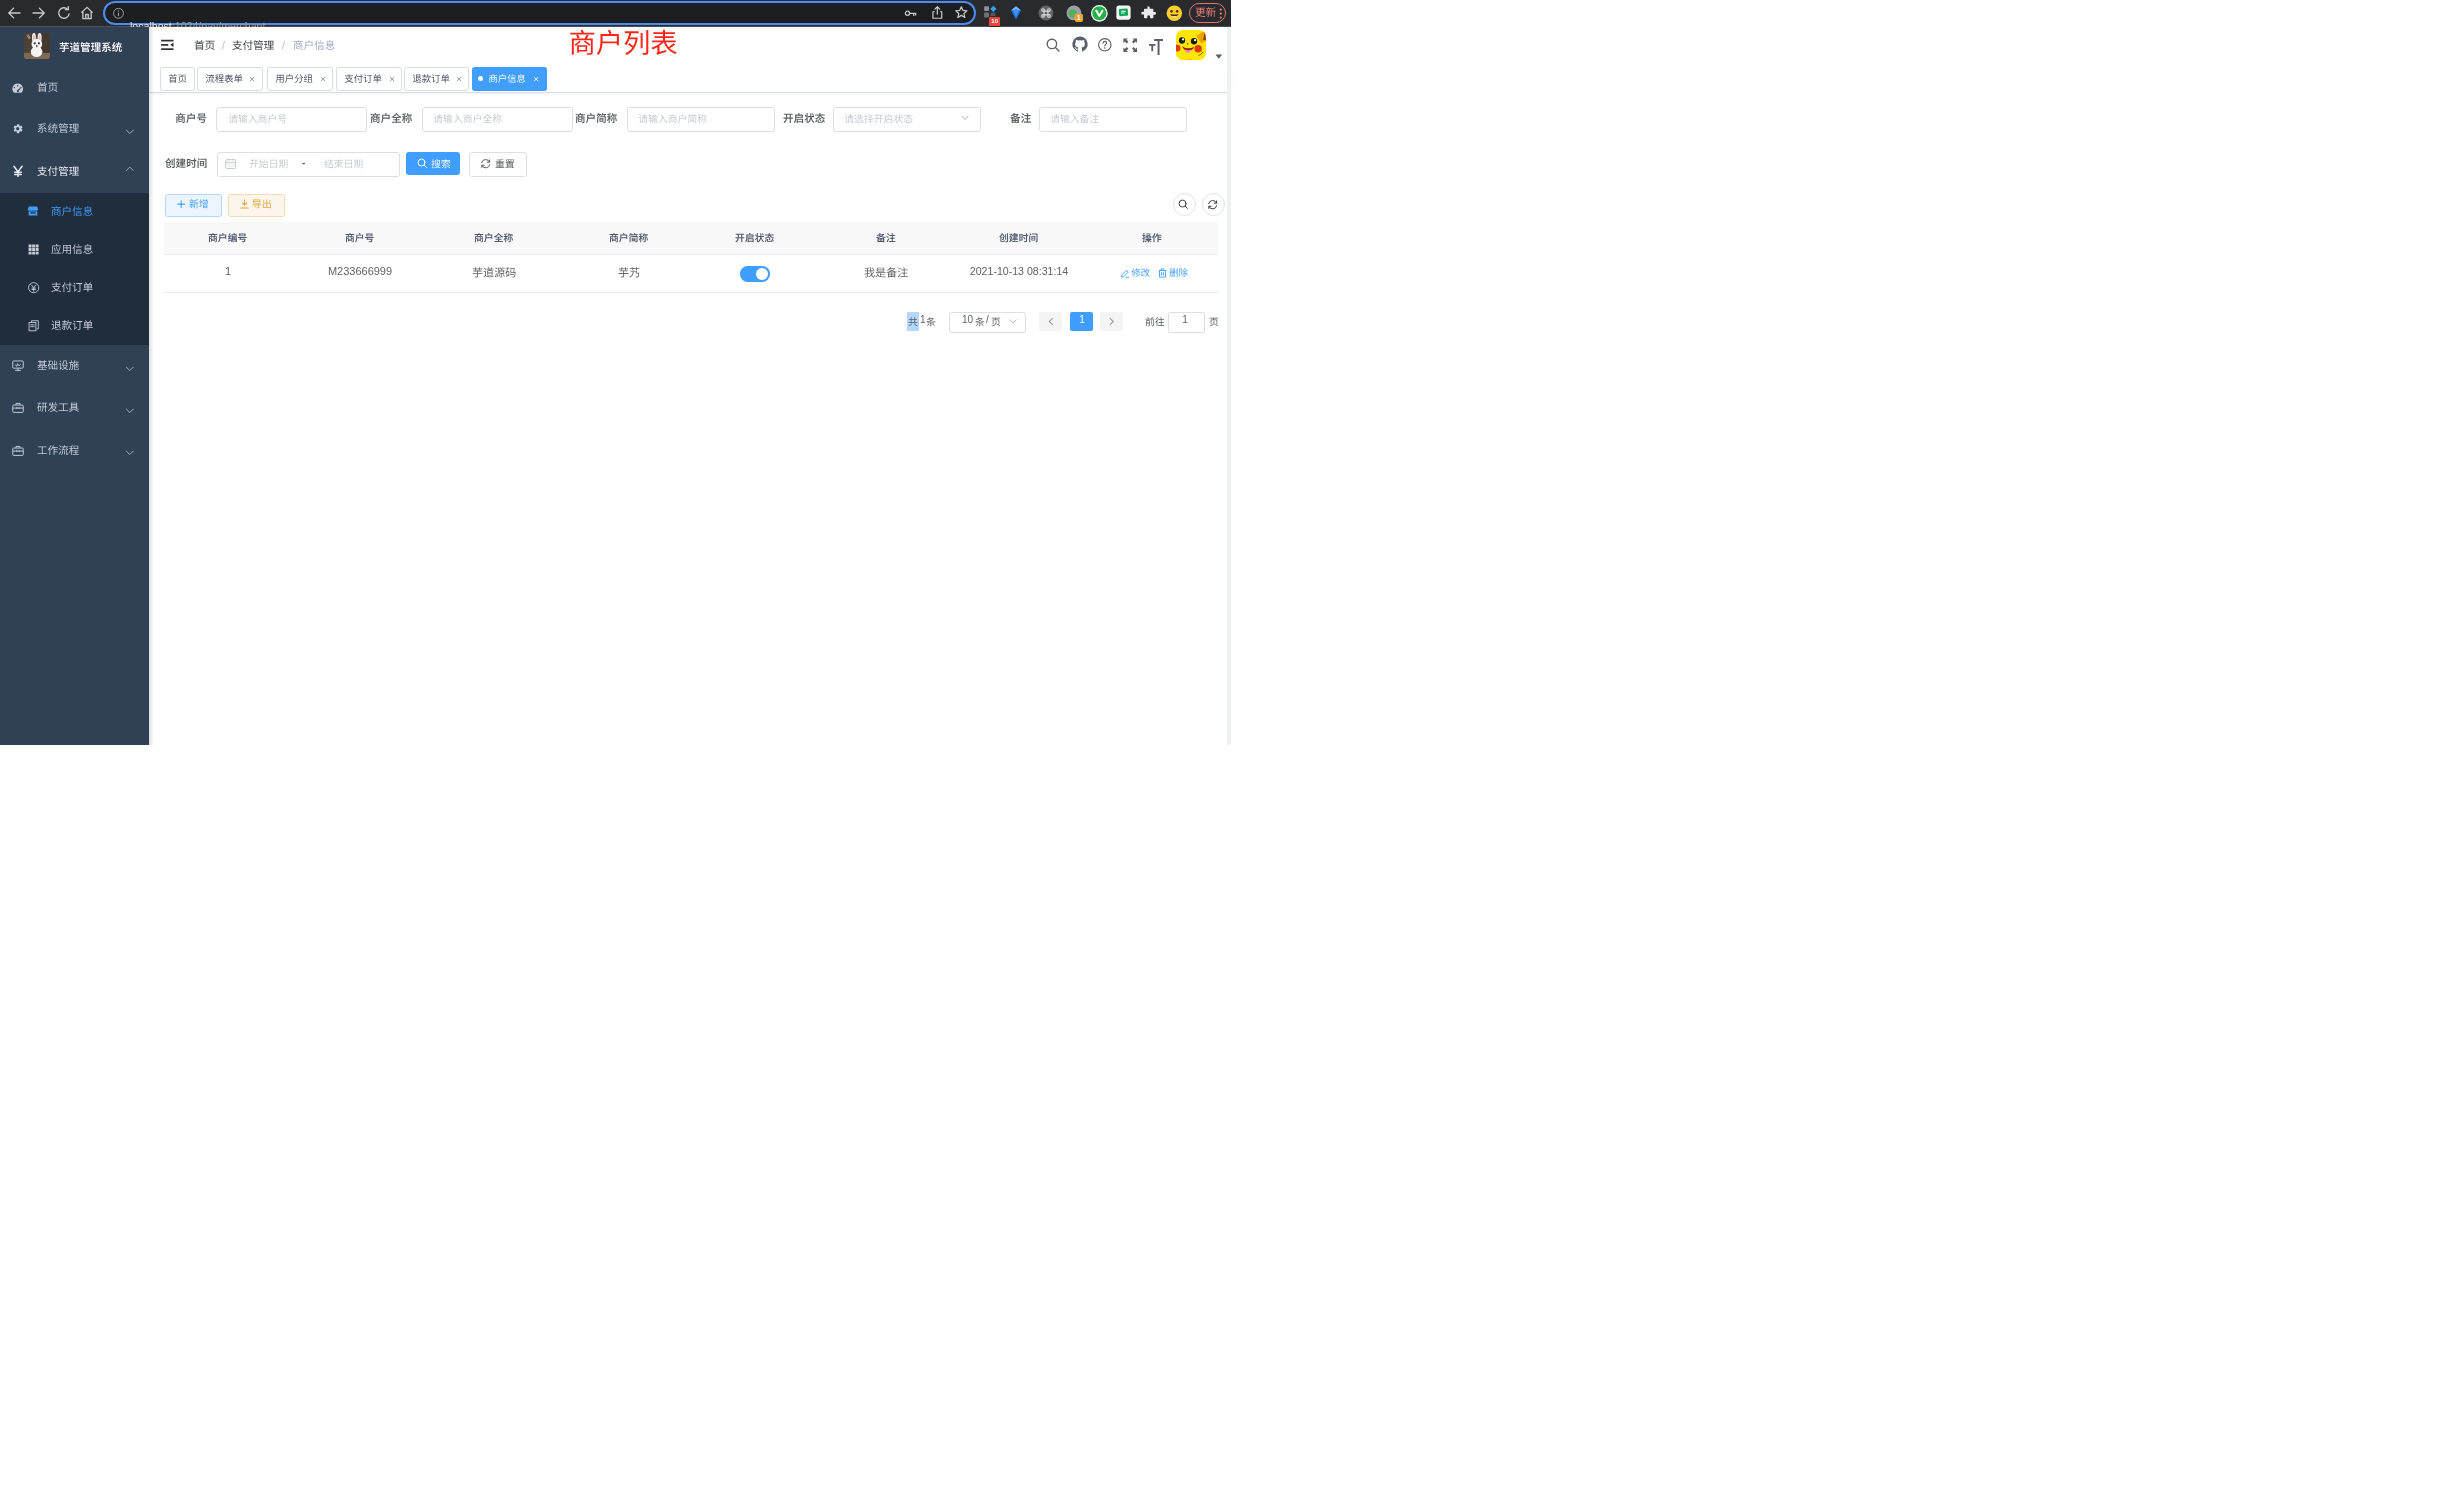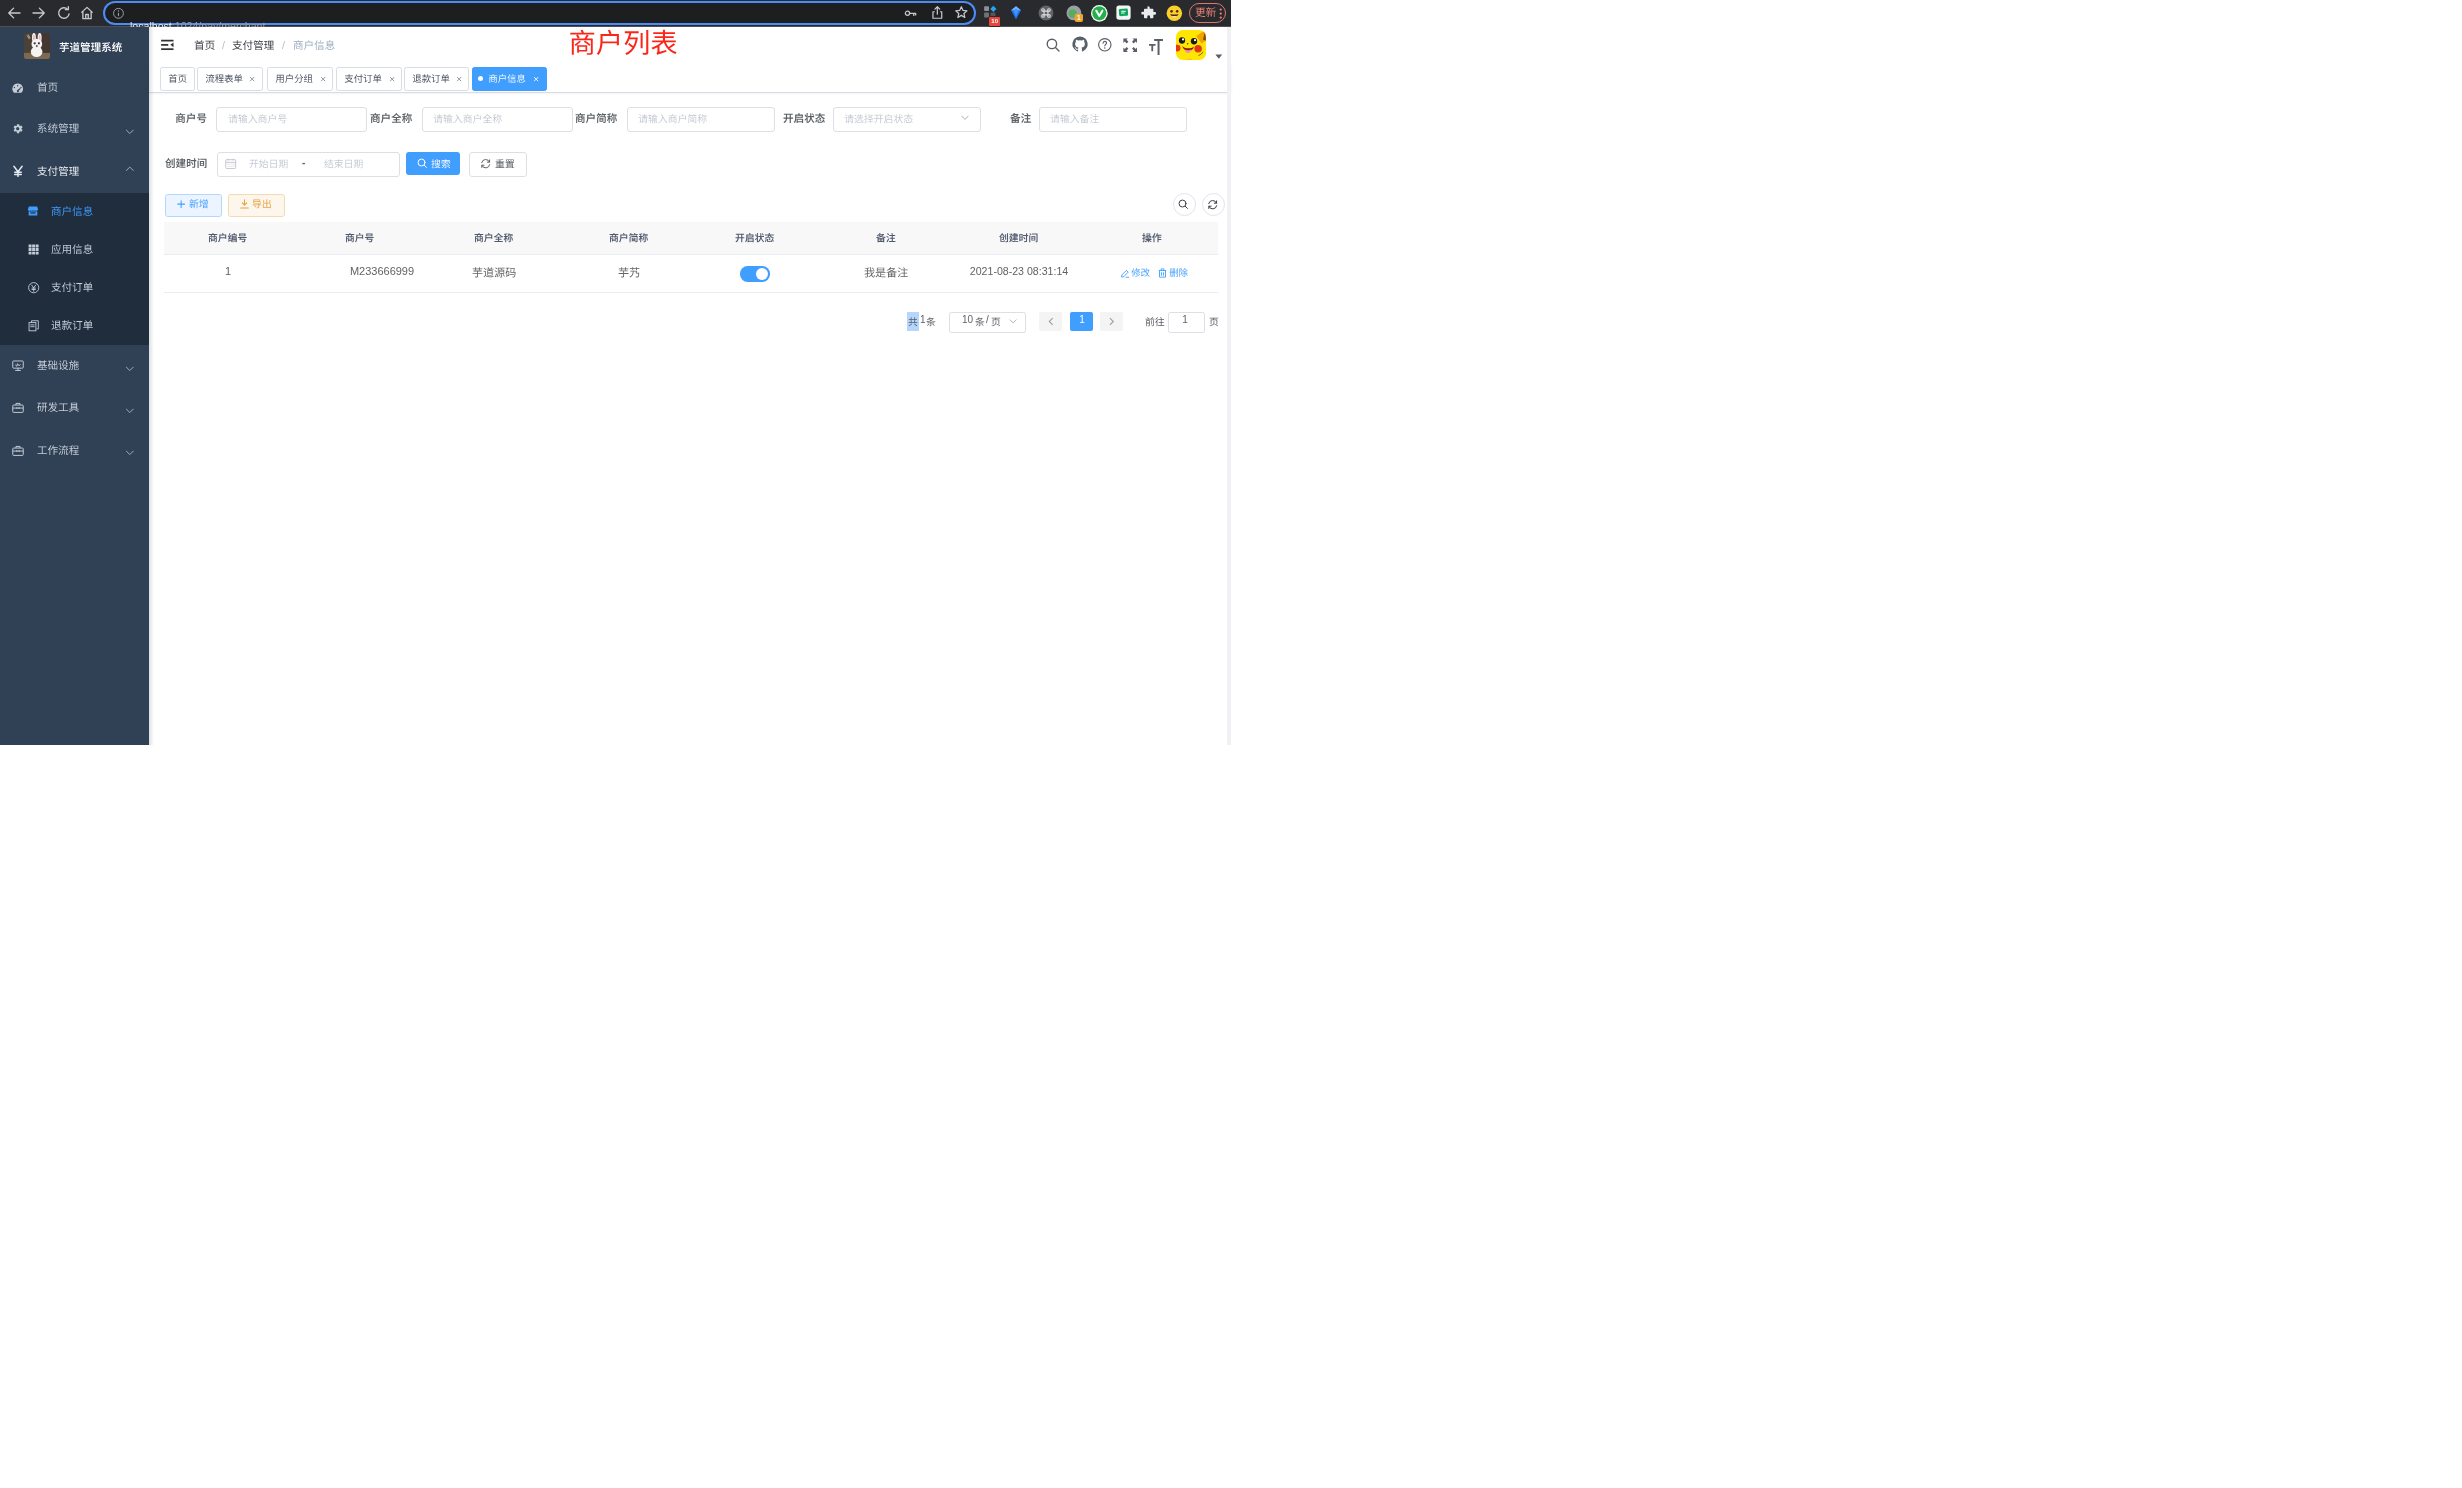--- a/index.html
+++ b/index.html
@@ -764,21 +764,21 @@
   </svg>
 <svg class="a" style="left:1142px;top:232px" width="20.5" height="12.6" viewBox="0 0 27 16.5938">
     <g fill="#515a6e" transform="translate(0,12.44) scale(0.013000,-0.013000)">
       <use href="#g85" x="0"></use>
       <use href="#g86" x="1000"></use>
     </g>
   </svg>
 <div class="a" style="left:164px;top:254px;width:1054px;height:0;border-top:0.8px solid #e9edf3"></div>
 <div class="a" style="left:164px;top:292px;width:1054px;height:0;border-top:0.8px solid #e9edf3"></div>
 <div class="a t" style="left:228px;top:265px;font:11px 'Liberation Sans',sans-serif;color:#606266;transform:translateX(-50%);">1</div>
-<div class="a t" style="left:360px;top:265px;font:11px 'Liberation Sans',sans-serif;color:#606266;transform:translateX(-50%);margin-left:22px;">M233666999</div>
+<div class="a t" style="left:360px;top:265px;font:11px 'Liberation Sans',sans-serif;color:#606266;transform:translateX(-50%);">M233666999</div>
 <svg class="a" style="left:472px;top:266px" width="45" height="14" viewBox="0 0 59 18.1875">
     <g fill="#606266" transform="translate(0,13.76) scale(0.014500,-0.014500)">
       <use href="#g87" x="0"></use>
       <use href="#g88" x="1000"></use>
       <use href="#g89" x="2000"></use>
       <use href="#g90" x="3000"></use>
     </g>
   </svg>
 <svg class="a" style="left:618px;top:266px" width="23" height="14" viewBox="0 0 30 18.1875">
     <g fill="#606266" transform="translate(0,13.76) scale(0.014500,-0.014500)">
@@ -789,21 +789,21 @@
 <div class="a" style="left:740px;top:266px;width:30px;height:15.5px;border-radius:7.7px;background:#409eff"></div>
 <div class="a" style="left:756px;top:268px;width:12.4px;height:12.4px;border-radius:50%;background:#fff"></div>
 <svg class="a" style="left:864px;top:266px" width="45" height="14" viewBox="0 0 59 18.1875">
     <g fill="#606266" transform="translate(0,13.76) scale(0.014500,-0.014500)">
       <use href="#g92" x="0"></use>
       <use href="#g93" x="1000"></use>
       <use href="#g66" x="2000"></use>
       <use href="#g67" x="3000"></use>
     </g>
   </svg>
-<div class="a t" style="left:1019px;top:265px;font:10.6px 'Liberation Sans',sans-serif;color:#606266;transform:translateX(-50%);">2021-08-23 08:31:14</div>
+<div class="a t" style="left:1019px;top:265px;font:10.6px 'Liberation Sans',sans-serif;color:#606266;transform:translateX(-50%);">2021-10-13 08:31:14</div>
 <svg class="a" style="left:1121px;top:269px" width="9" height="9" fill="none" stroke="#409eff" stroke-width="1.2" viewBox="0 0 12 12">
     <path d="m7.2 1.8 2.4 2.4-6 6-2.9.5.5-2.9zM6.3 11h4.5" stroke-linejoin="round"></path>
   </svg>
 <svg class="a" style="left:1131px;top:267px" width="20" height="12" viewBox="0 0 26 16">
     <g fill="#409eff" transform="translate(0,12.00) scale(0.012500,-0.012500)">
       <use href="#g94" x="0"></use>
       <use href="#g95" x="1000"></use>
     </g>
   </svg>
 <svg class="a" style="left:1158px;top:268px" width="9" height="10" fill="none" stroke="#409eff" stroke-width="1.2" viewBox="0 0 12 13">

